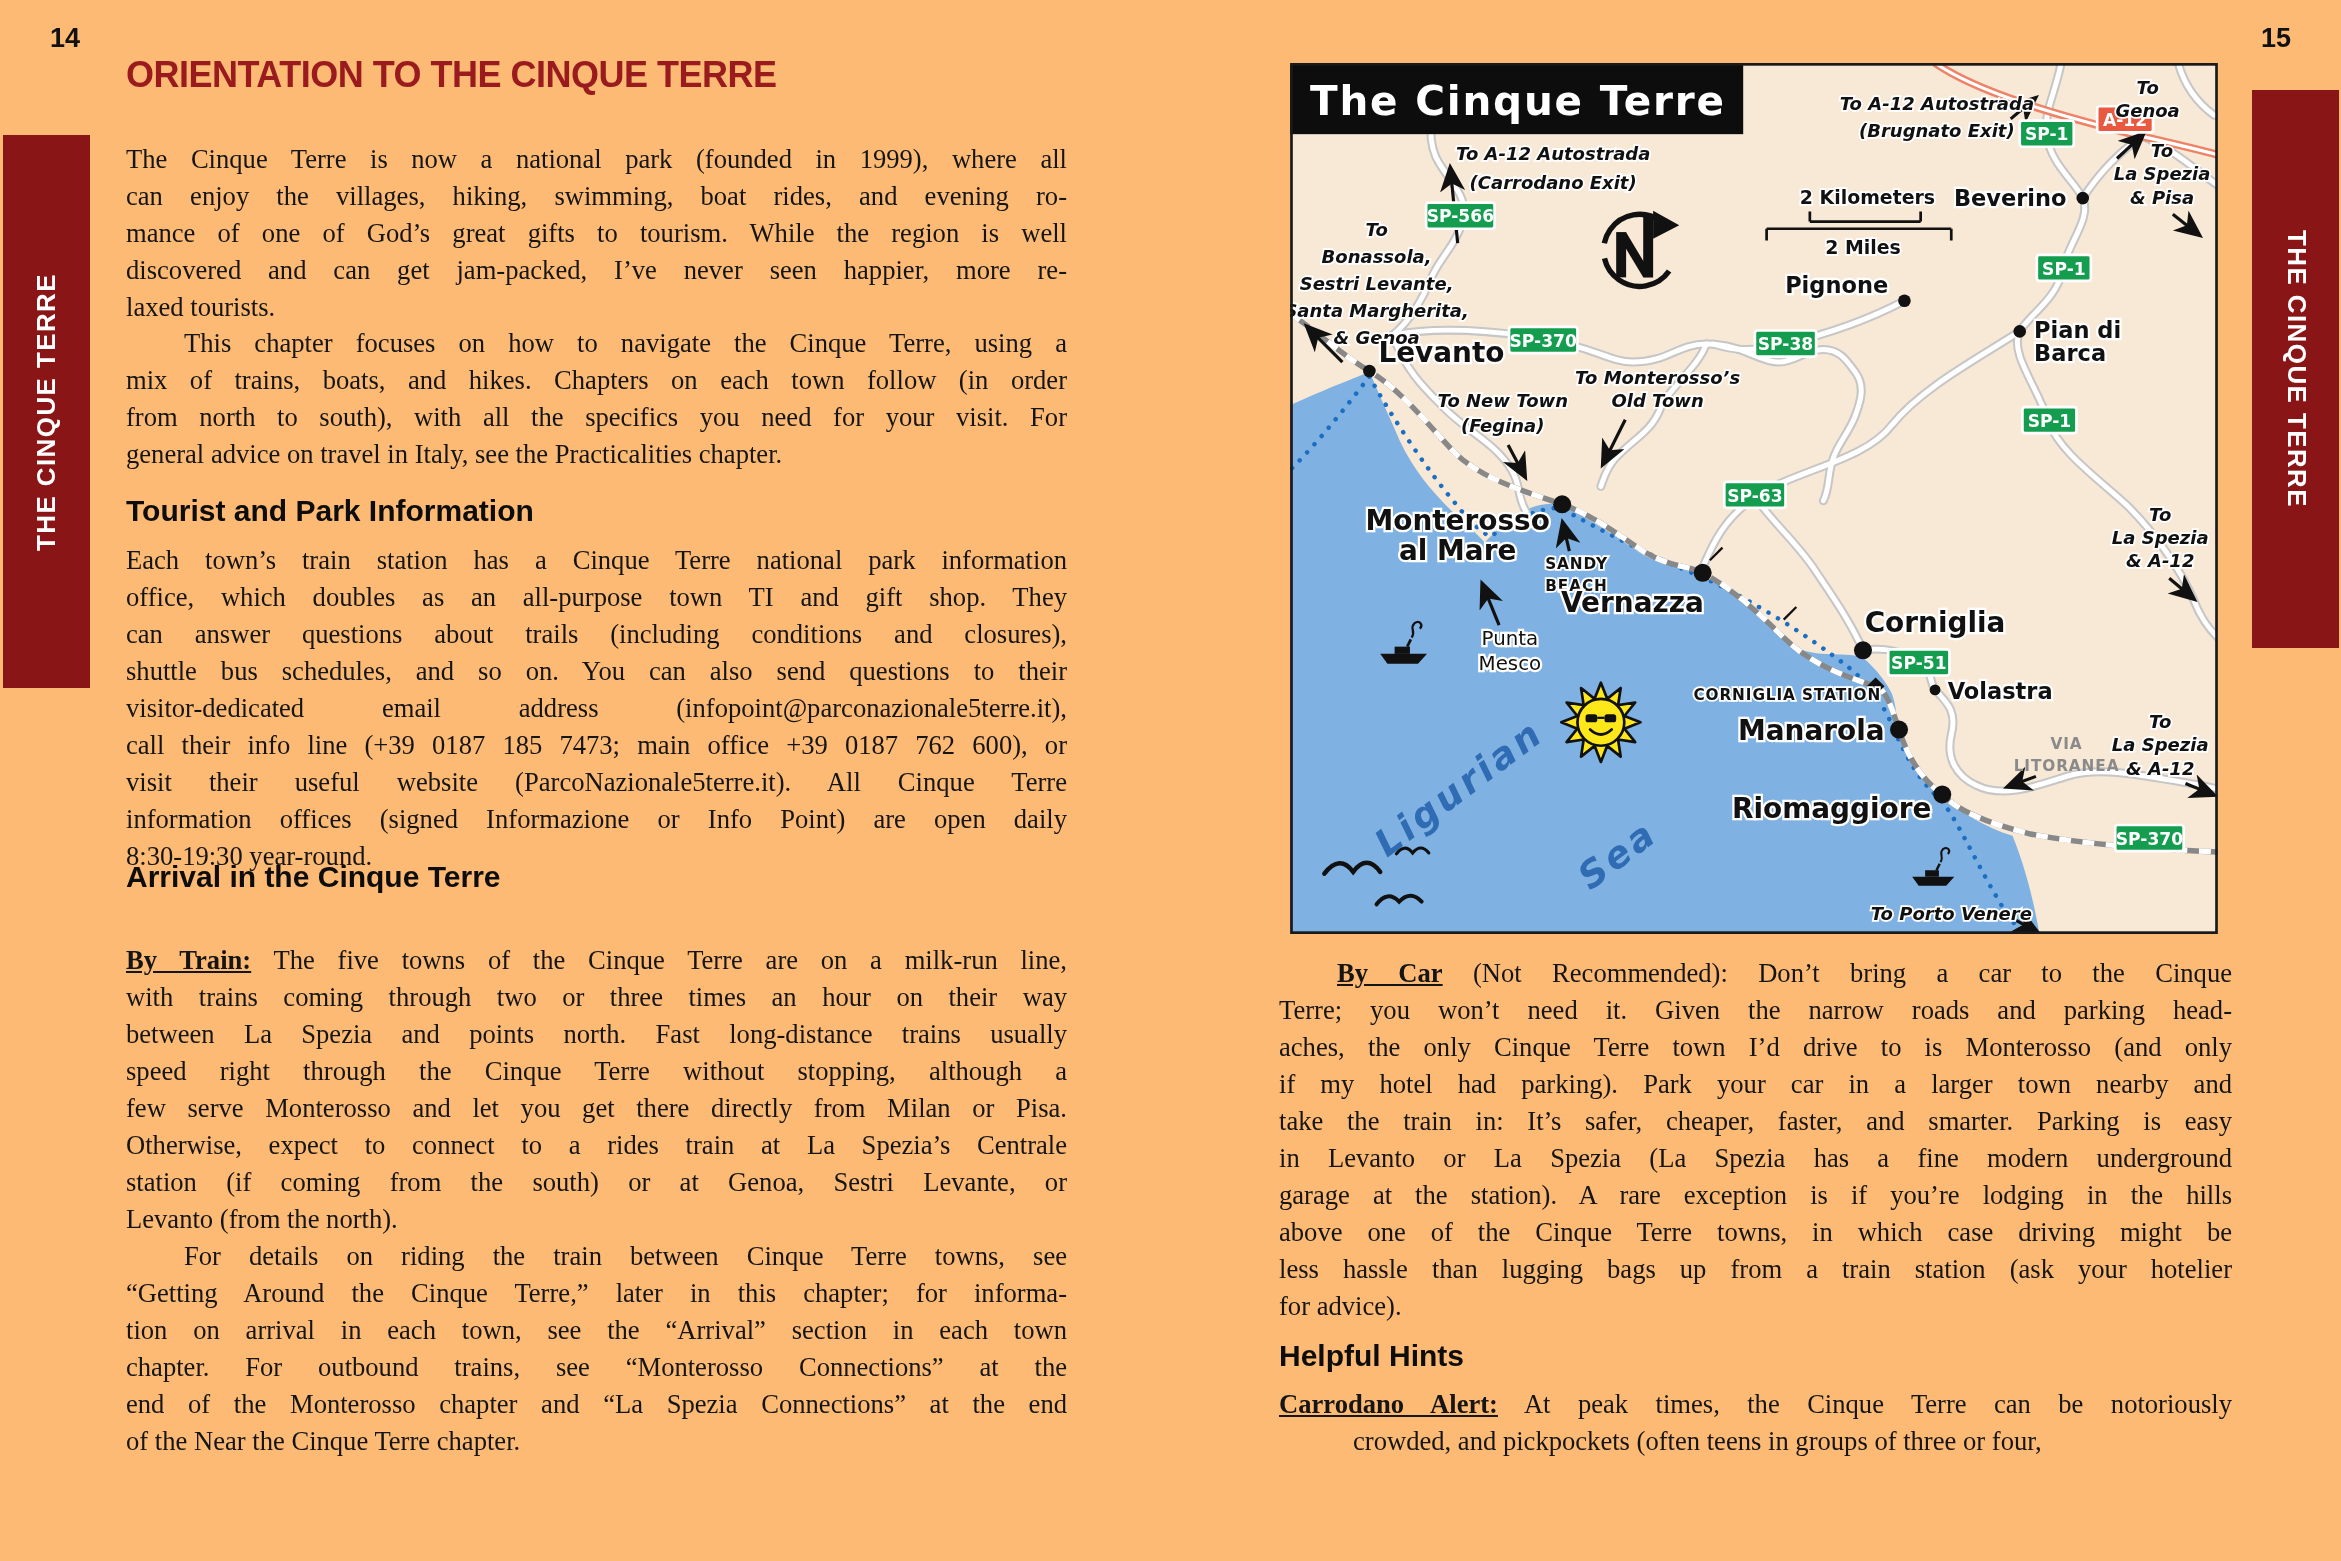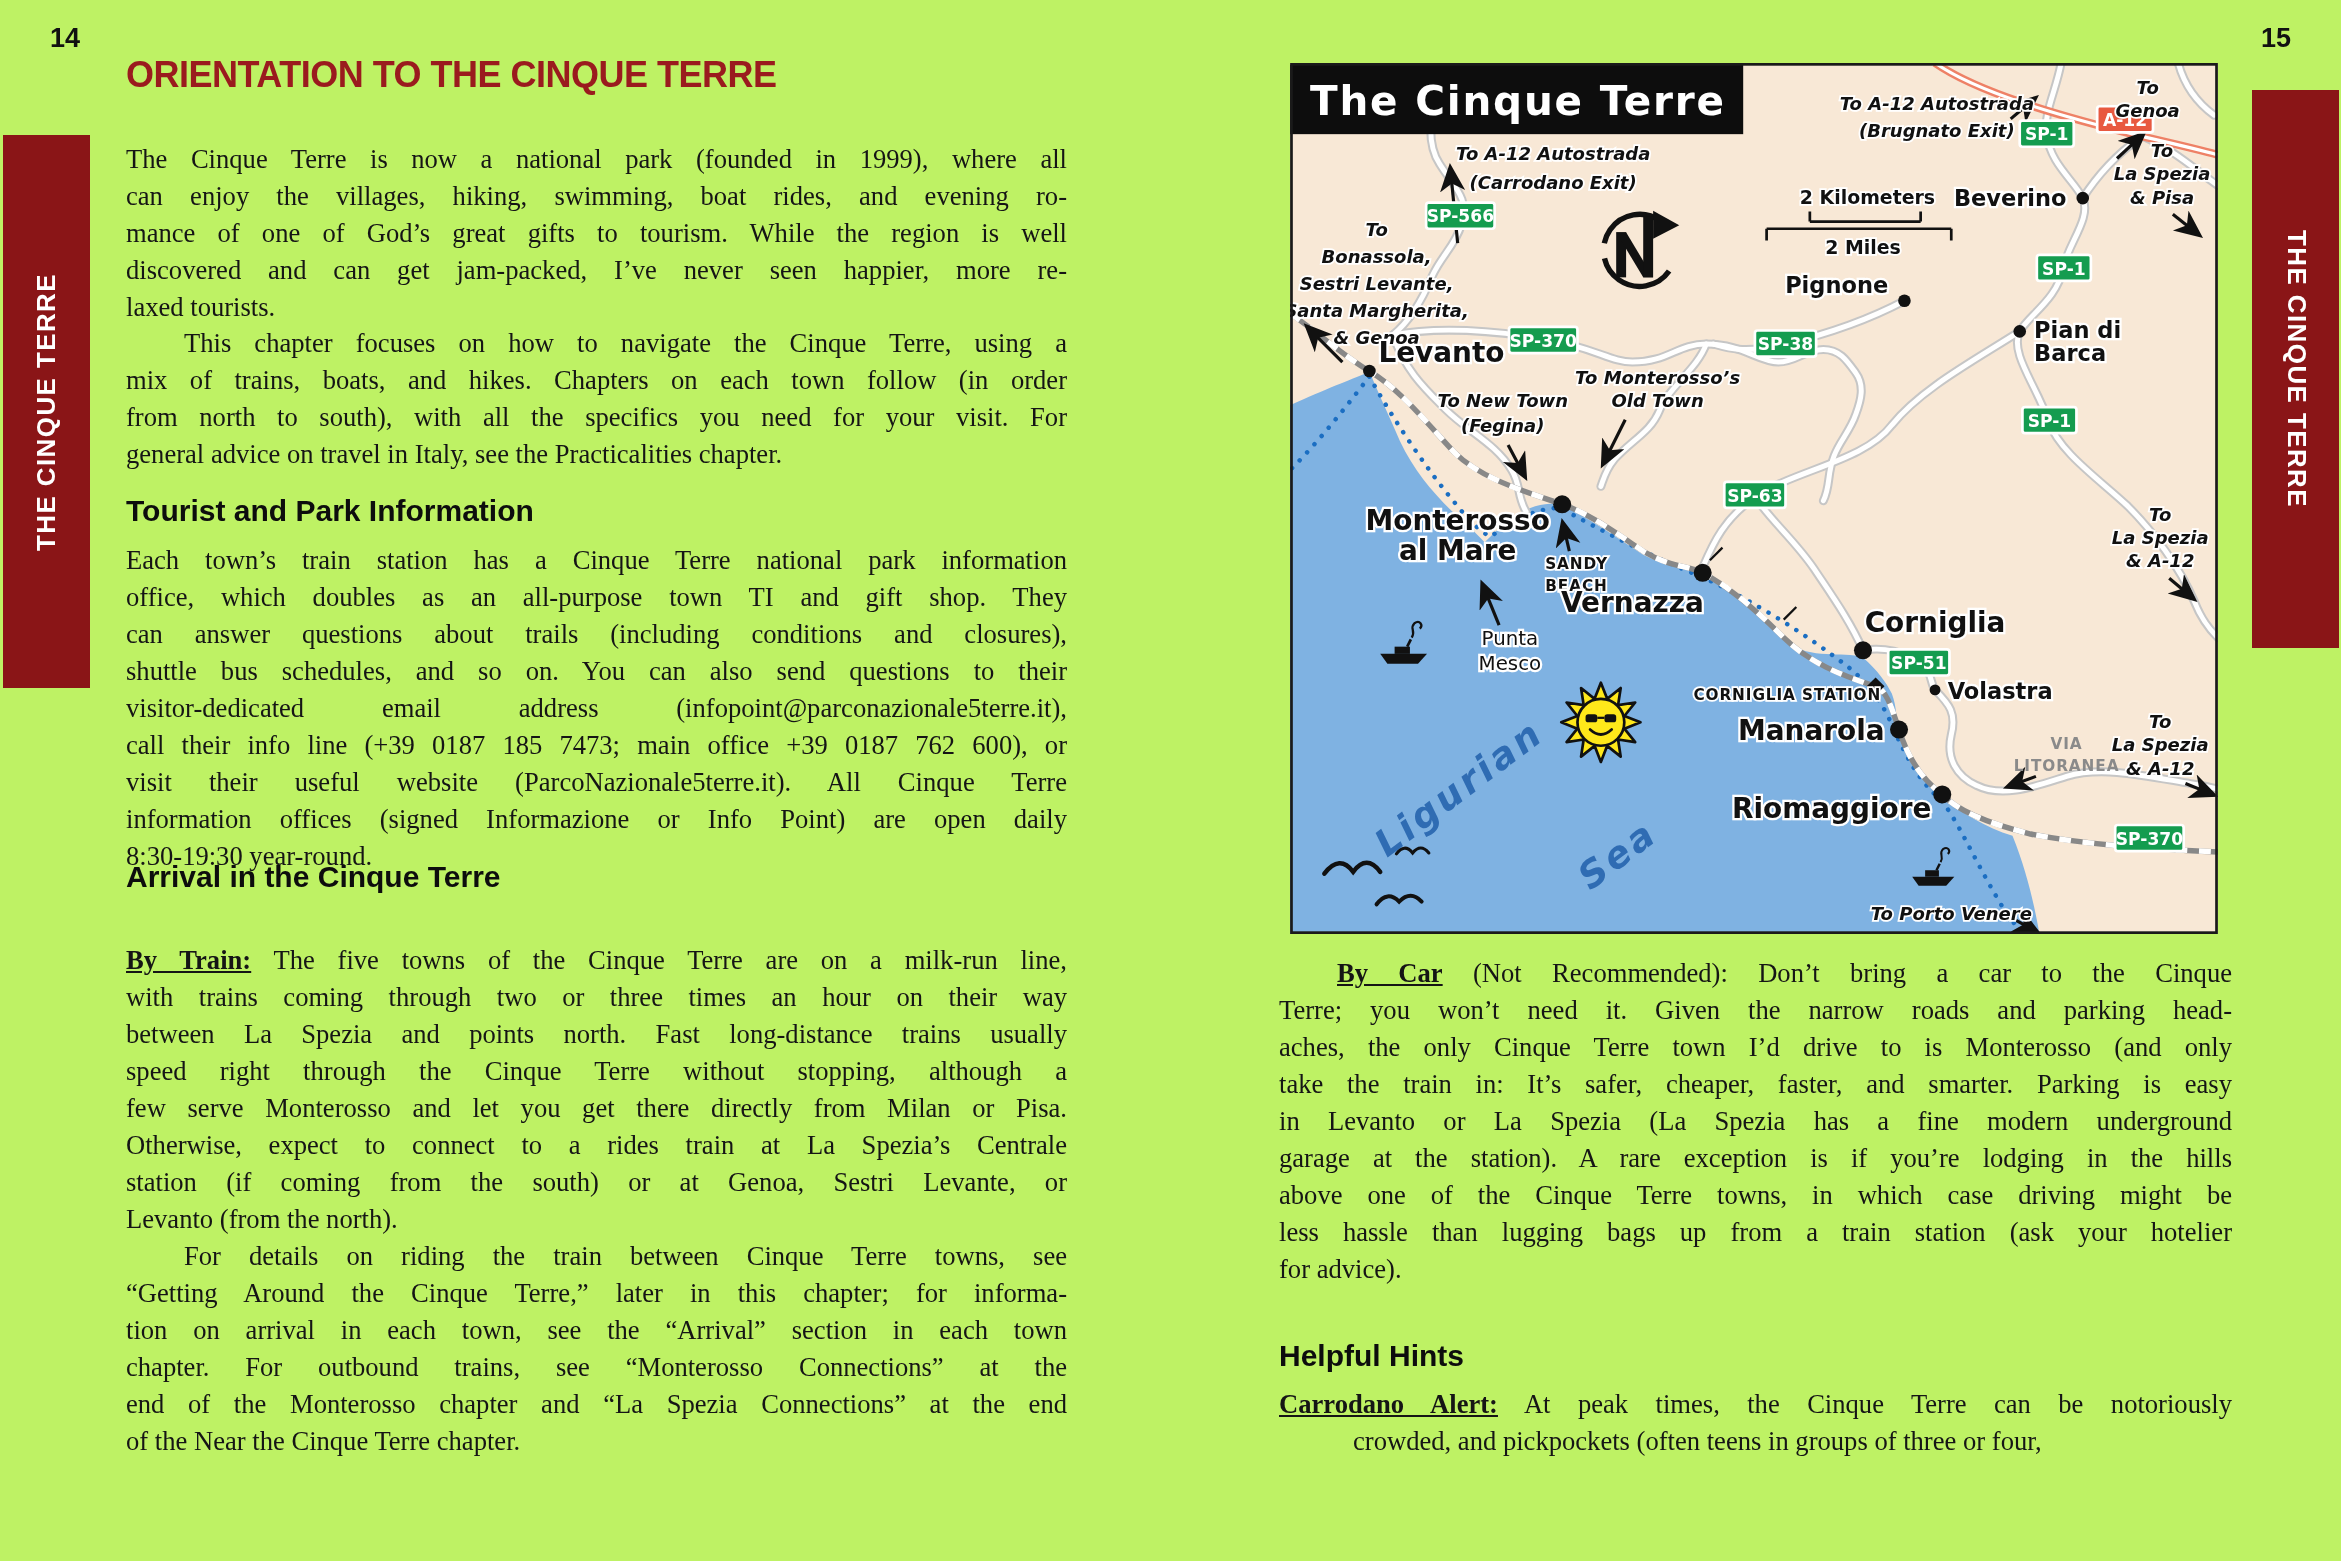--- a/index.html
+++ b/index.html
@@ -1,16 +1,16 @@
 <!DOCTYPE html>
 <html style="font-size:14.4px"><head>
 <meta charset="utf-8">
 <style>
   html,body{margin:0;padding:0;background:#ffffff;}
-  #page{position:relative;width:2342px;height:1561px;background:#bef264;overflow:hidden;
+  #page{position:relative;width:2342px;height:1561px;background:#fdba74;overflow:hidden;
         font-family:"Liberation Serif",serif;color:#151515;}
   .abs{position:absolute;}
   .pagenum{font-family:"Liberation Sans",sans-serif;font-weight:bold;font-size:27px;color:#111;}
   .sidebar{width:87px;background:#8a1517;}
   .sidebar span{position:absolute;top:50%;left:50%;transform:translate(-50%,-50%);
       font-family:"Liberation Sans",sans-serif;font-weight:bold;font-size:26px;color:#fff;
       letter-spacing:1.4px;white-space:nowrap;}
   .sidebar.leftbar span{transform:translate(-50%,-50%) rotate(-90deg);}
   .sidebar.rightbar span{transform:translate(-50%,-50%) rotate(90deg);}
   .chapter-title{font-family:"Liberation Sans",sans-serif;font-weight:bold;font-size:36px;
@@ -103,20 +103,21 @@
       <div class="pline">chapter. For outbound trains, see “Monterosso Connections” at the</div>
       <div class="pline">end of the Monterosso chapter and “La Spezia Connections” at the end</div>
       <div class="pline last">of the Near the Cinque Terre chapter.</div>
     </div>
 
   <div class="abs para col-r" style="left:1279px;top:955px;">
     <div class="pline indent"><b>By Car</b><span> (Not Recommended): Don’t bring a car to the Cinque</span></div>
     <div>
         <div class="pline">Terre; you won’t need it. Given the narrow roads and parking head-</div>
         <div class="pline">aches, the only Cinque Terre town I’d drive to is Monterosso (and only</div>
+        <div class="pline">if my hotel had parking). Park your car in a larger town nearby and</div>
         <div class="pline">take the train in: It’s safer, cheaper, faster, and smarter. Parking is easy</div>
         <div class="pline">in Levanto or La Spezia (La Spezia has a fine modern underground</div>
         <div class="pline">garage at the station). A rare exception is if you’re lodging in the hills</div>
         <div class="pline">above one of the Cinque Terre towns, in which case driving might be</div>
         <div class="pline">less hassle than lugging bags up from a train station (ask your hotelier</div>
         <div class="pline last">for advice).</div>
       </div>
   </div>
   <div class="abs h2" style="left:1279px;top:1339px;">Helpful Hints</div>
   <div class="abs para col-r" style="left:1279px;top:1386px;">

